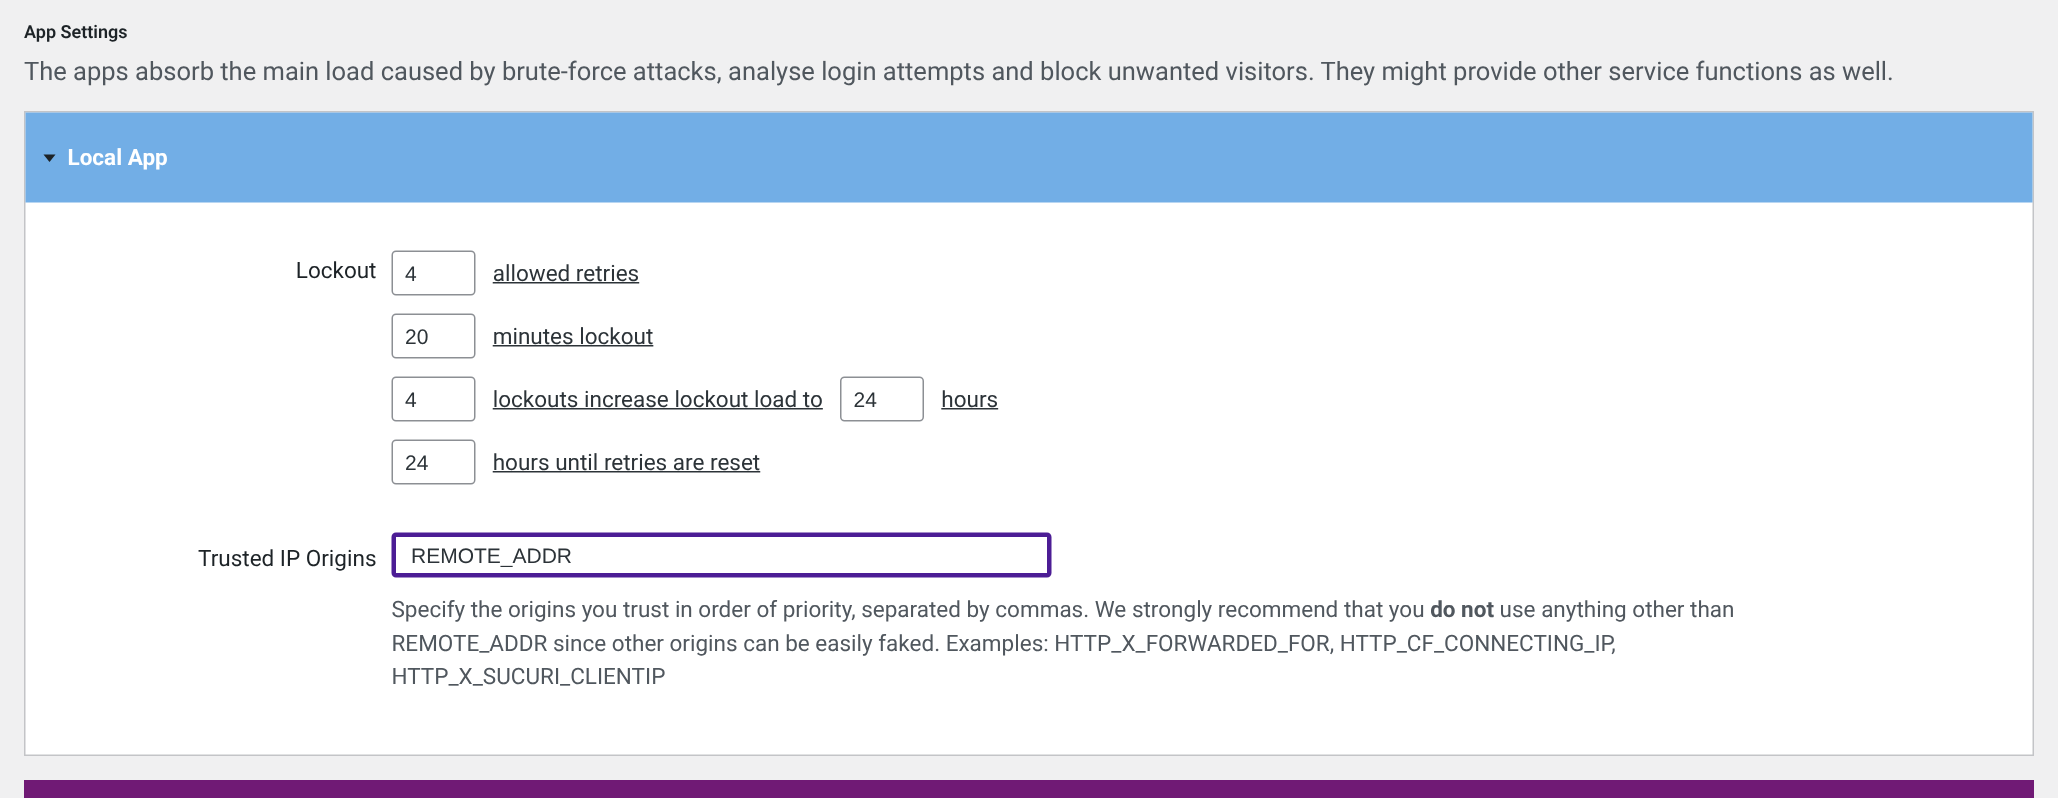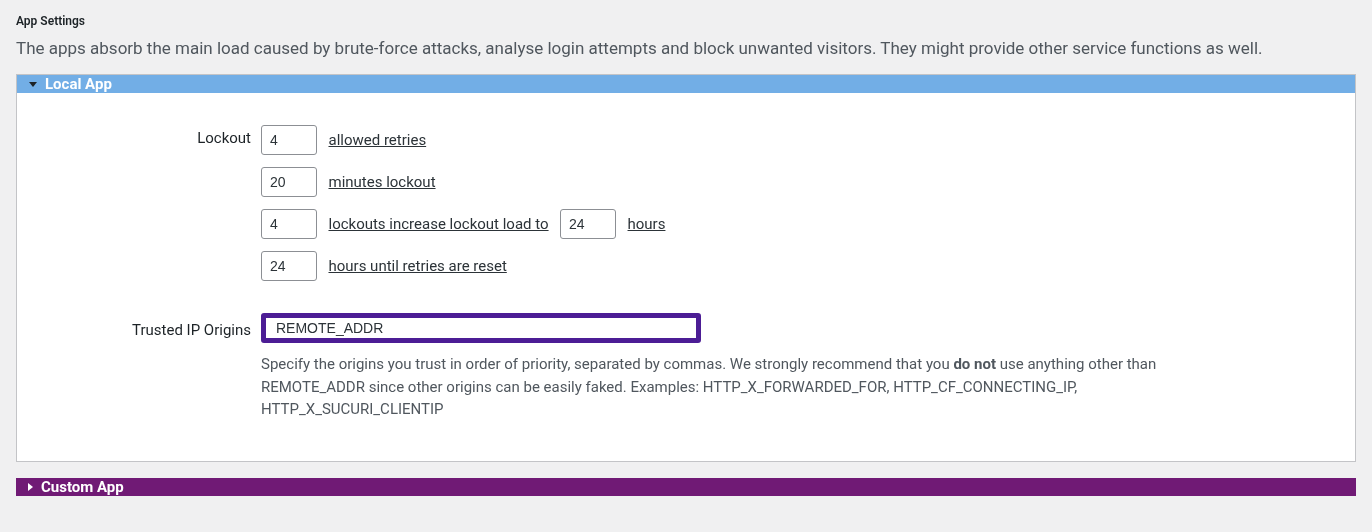--- a/index.html
+++ b/index.html
@@ -23,21 +23,21 @@
     margin: 0 0 16px 0;
   }
   .accordion {
     border: 1px solid #c3c4c7;
     margin-bottom: 16px;
     background: #fff;
   }
   .acc-header {
     display: flex;
     align-items: center;
-    padding: 0 12px;
+    padding: 21px 12px;
     font-size: 15px;
     font-weight: 700;
     color: #fff;
     cursor: pointer;
     user-select: none;
   }
   .acc-header.local { background: #72aee6; }
   .acc-header.custom { background: #701a75; }
   .tri {
     display: inline-block;
@@ -83,21 +83,21 @@
     border: 1px solid #8c8f94;
     border-radius: 3px;
     font-size: 14px;
     background: #fff;
     color: #2c3338;
   }
   input.wide {
     width: 440px;
     height: 30px;
     padding: 2px 10px;
-    border: 5px solid #4c1d95;
+    border: 3px solid #4c1d95;
     border-radius: 3px;
     font-size: 14px;
     background: #fff;
     color: #2c3338;
   }
   .inline-text {
     margin: 0 8px;
     font-size: 15px;
     color: #2c3338;
     text-decoration: underline;

